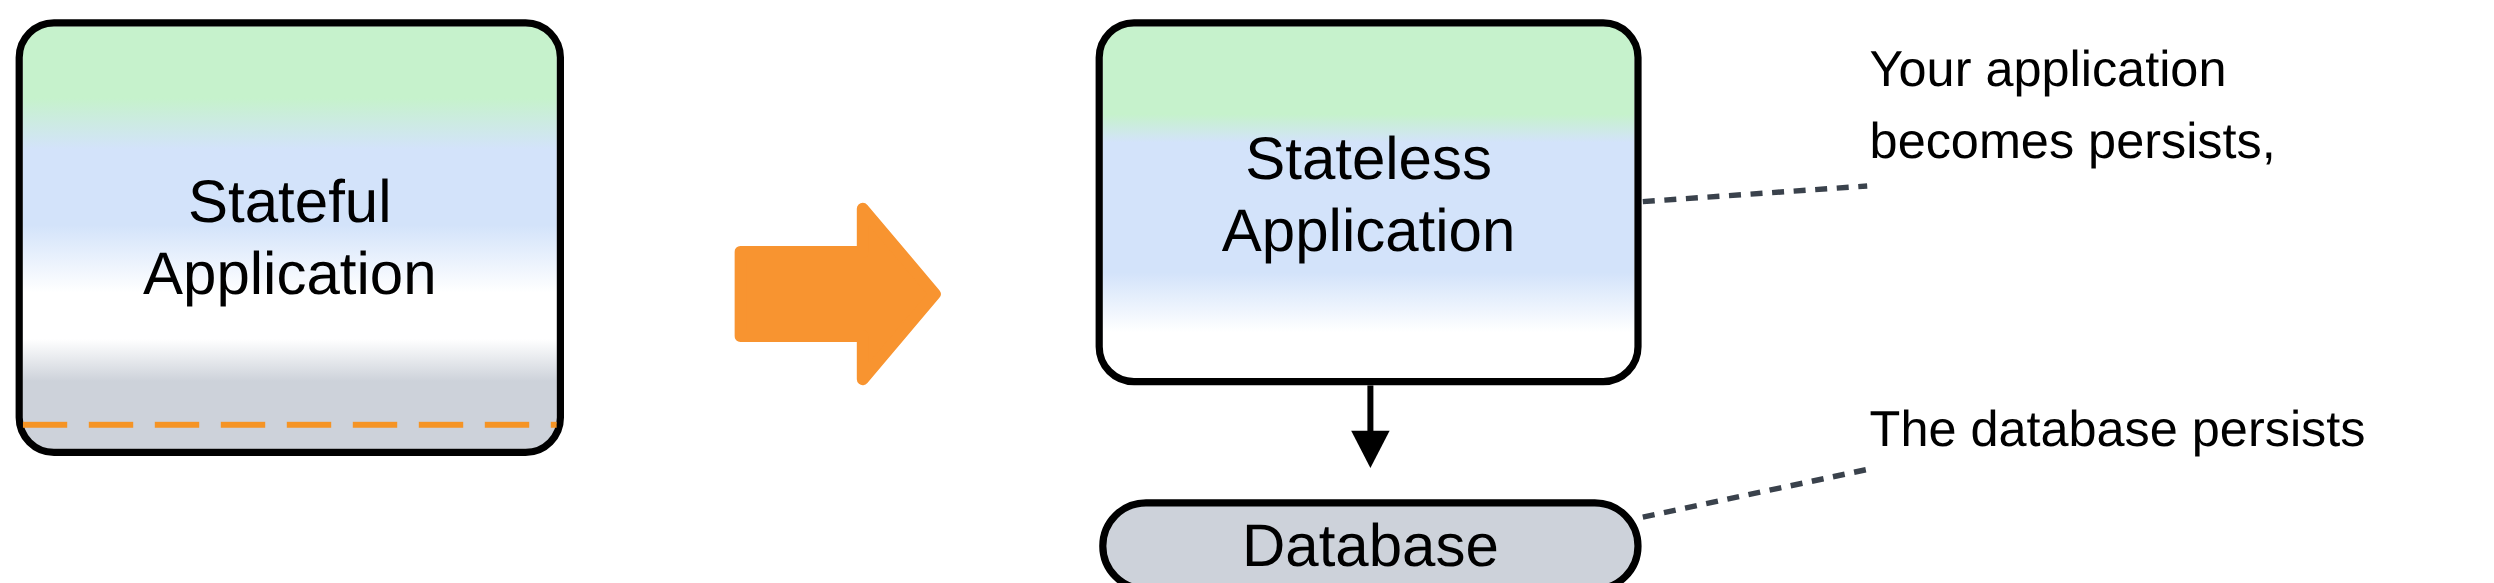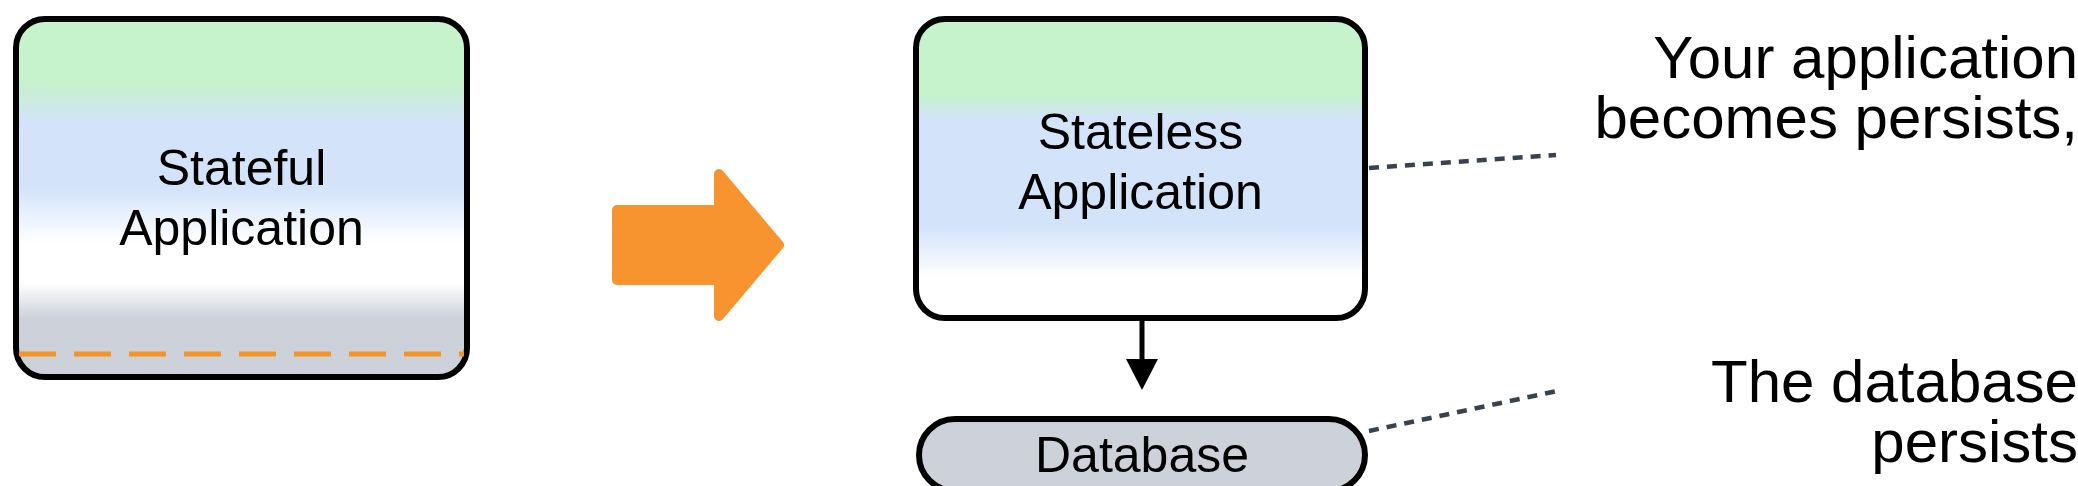--- a/index.html
+++ b/index.html
@@ -105,27 +105,27 @@
     width: 2078px;
     height: 486px;
     pointer-events: none;
   }
 
   
   .note {
     position: absolute;
     left: 1558px;
     width: 520px;
-    text-align: right;
-    font-size: 60px;
+    text-align: left;
+    font-size: 42px;
     line-height: 60px;
     color: #000000;
   }
   .note-top { top: 28px; }
-  .note-bottom { top: 328px; margin-top: 24px; }
+  .note-bottom { top: 328px; }
 </style>
 </head>
 <body>
 
 <div class="canvas">
 
   <div class="box box-stateful">
     <svg class="divider-svg" viewBox="0 0 445 6" preserveAspectRatio="none">
       <line x1="0" y1="3" x2="445" y2="3" stroke="#F59425" stroke-width="5" stroke-dasharray="37 18"></line>
     </svg>

